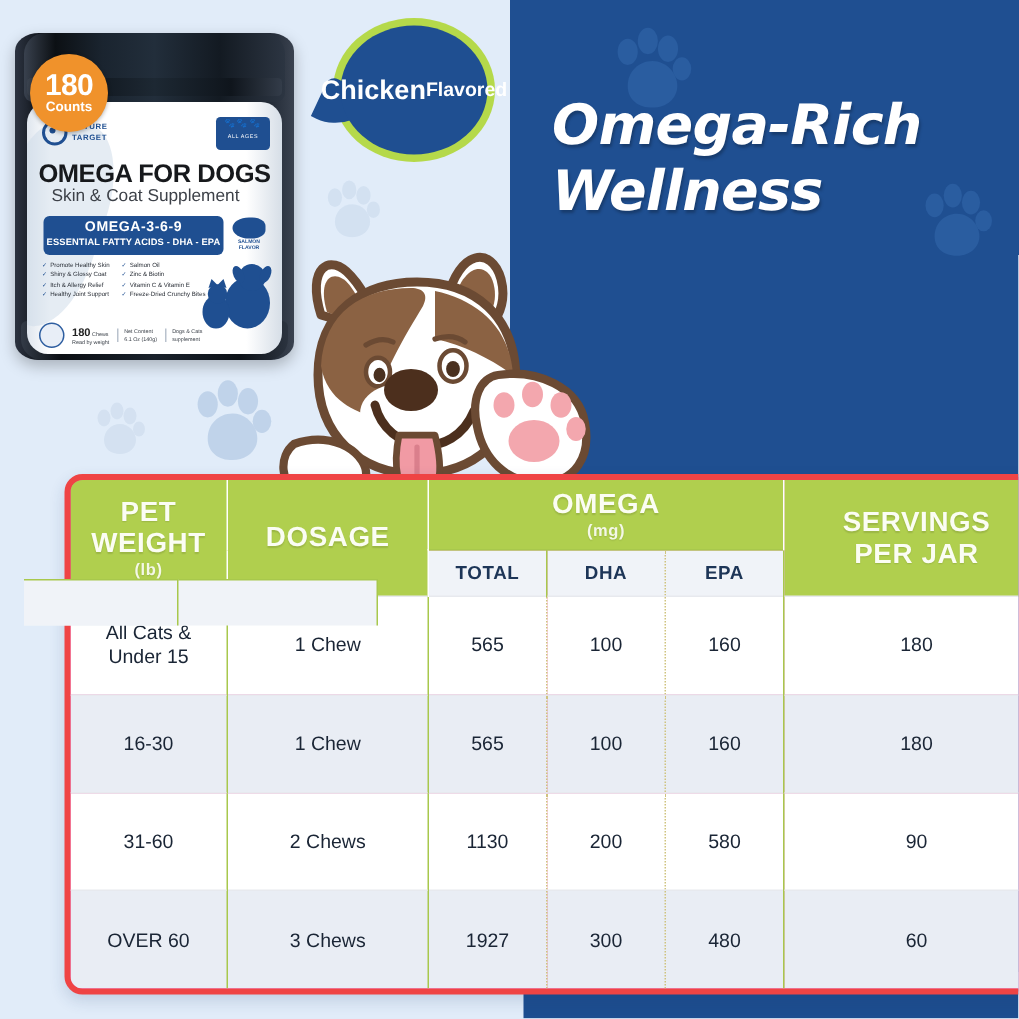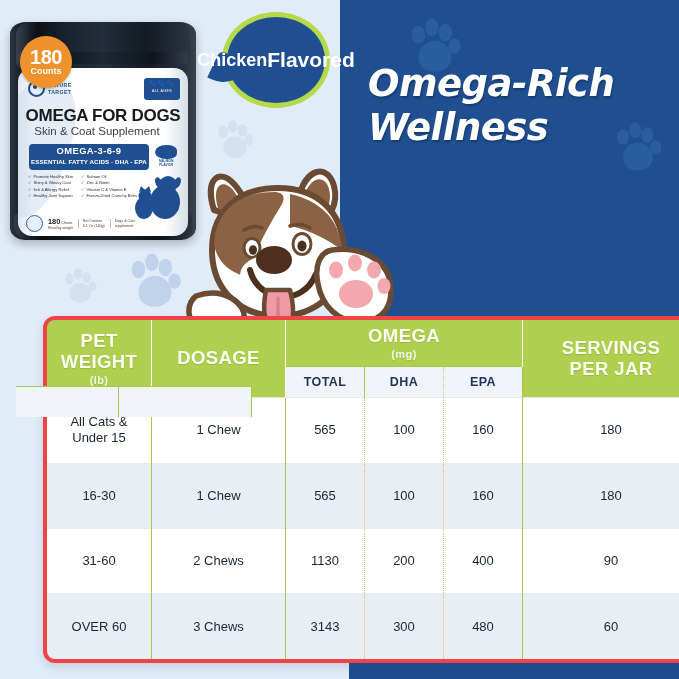--- a/index.html
+++ b/index.html
@@ -118,21 +118,21 @@
   .chicken .outer{
     position:absolute;left:0;top:0;width:108px;height:96px;border-radius:50%;
     background:#b5d94a;
   }
   .chicken .inner{
     position:absolute;left:5px;top:5px;width:98px;height:86px;border-radius:50%;
     background:#1f4f91;display:flex;flex-direction:row;align-items:center;justify-content:center;
     color:#fff;font-family:Liberation Sans, sans-serif;font-weight:bold;
   }
   .chicken .l1{font-size:18px;line-height:19px;}
-  .chicken .l2{font-size:21px;line-height:18px;}
+  .chicken .l2{font-size:13px;line-height:18px;}
   .chicken .tail{
     position:absolute;left:-10px;top:44px;width:34px;height:30px;background:#1f4f91;
     transform:rotate(25deg);border-radius:6px 0 30px 0;
   }
 
   
   .dog{position:absolute;left:178px;top:158px;width:220px;height:180px;}
   .dog svg{display:block;}
 
   
@@ -441,29 +441,29 @@
           <td class="solid">160</td>
           <td class="lastC">180</td>
         </tr>
         <tr class="plain">
           <td class="solid">
             <span style="display:block">31-60</span>
           </td>
           <td class="solid">2 Chews</td>
           <td>1130</td>
           <td>200</td>
-          <td class="solid">400</td>
+          <td class="solid">580</td>
           <td class="lastC">90</td>
         </tr>
         <tr class="alt">
           <td class="solid">
             <span style="display:block">OVER 60</span>
           </td>
           <td class="solid">3 Chews</td>
-          <td>3143</td>
+          <td>1927</td>
           <td>300</td>
           <td class="solid">480</td>
           <td class="lastC">60</td>
         </tr>
       </tbody>
     </table>
   </div>
 
   <div style="position:absolute;left:16px;top:386px;width:235px;height:30px;background:#f0f3f8;border-top:1.5px solid #a8c84c;border-right:1.6px solid #a8c84c;"></div>
   <div style="position:absolute;left:16px;top:386px;width:102px;height:30px;background:#f0f3f8;border-top:1.5px solid #a8c84c;border-right:1.6px solid #a8c84c;"></div>

